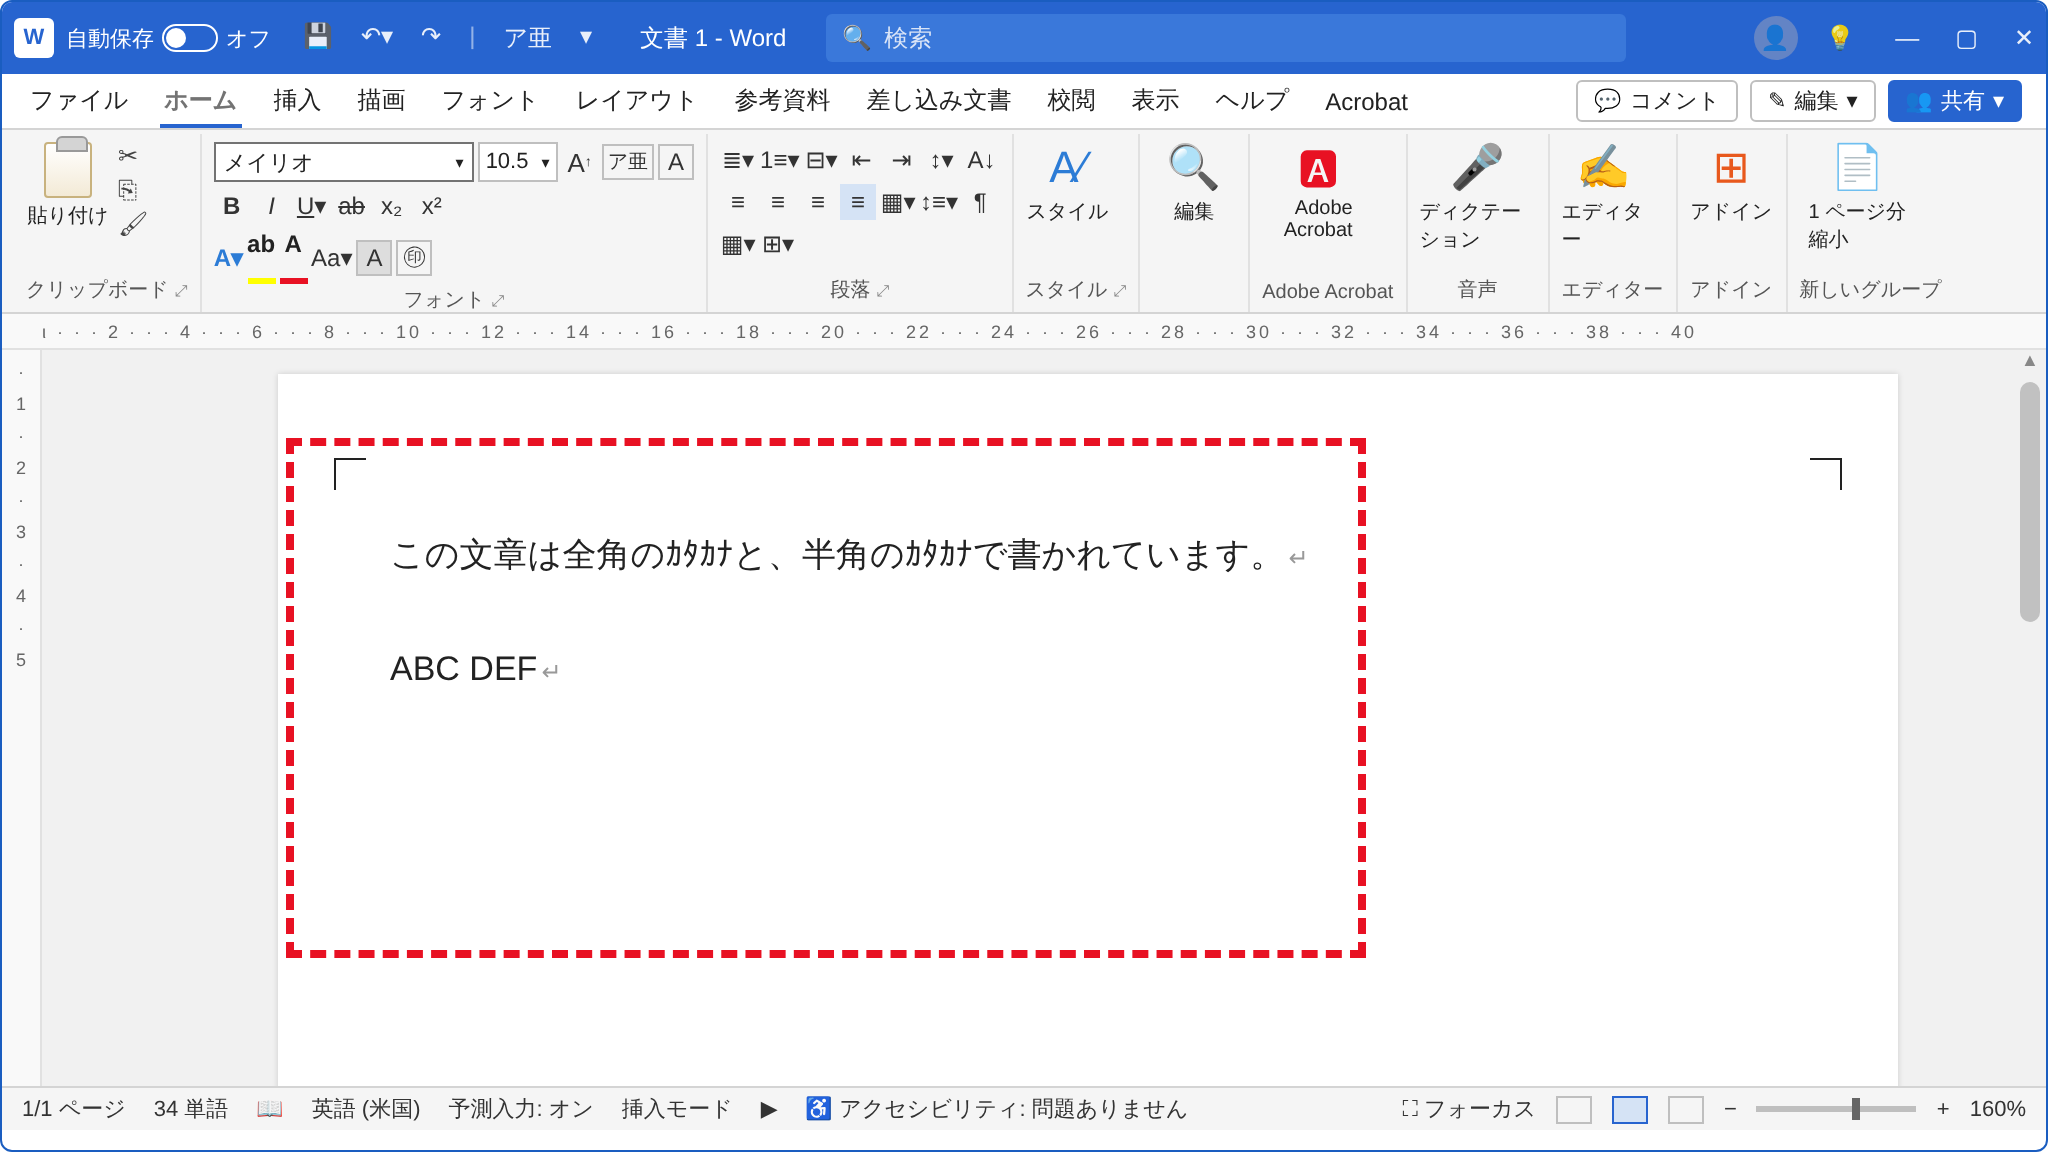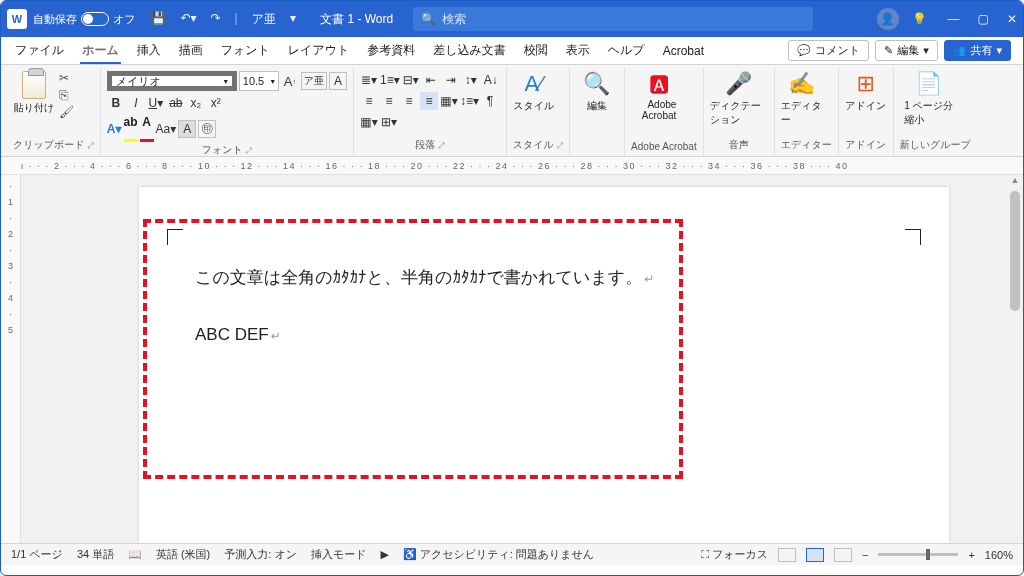--- a/index.html
+++ b/index.html
@@ -31,21 +31,21 @@
 .group-body{flex:1;display:flex;align-items:flex-start;gap:4px;padding-top:2px}
 .group-label{text-align:center;font-size:10px;color:#555;padding:1px 0 2px}
 .group-label .dlg{font-size:8px;margin-left:3px;color:#888}
 .big-btn{display:flex;flex-direction:column;align-items:center;justify-content:center;width:42px;gap:2px;font-size:10px}
 .big-btn .ico{font-size:22px}
 .clip-ico{width:24px;height:28px;border:1px solid #c8b27e;border-radius:2px;background:linear-gradient(#fff,#f3ead6);position:relative}
 .clip-ico::before{content:"";position:absolute;top:-4px;left:5px;width:14px;height:6px;border:1px solid #999;border-radius:3px 3px 0 0;background:#d4d4d4}
 .mini{display:flex;flex-direction:column;gap:3px}
 .mini span{font-size:12px;color:#444}
 .font-row{display:flex;gap:2px;align-items:center}
-.font-select{width:130px;height:20px;border:5px solid #737373;background:#fff;font-size:11px;padding:0 4px;display:flex;align-items:center;justify-content:space-between}
+.font-select{width:130px;height:20px;border:1px solid #737373;background:#fff;font-size:11px;padding:0 4px;display:flex;align-items:center;justify-content:space-between}
 .size-select{width:40px;height:20px;border:1px solid #bfbfbf;background:#fff;font-size:11px;display:flex;align-items:center;justify-content:space-between;padding:0 3px}
 .btnrow{display:flex;gap:2px;align-items:center}
 .ib{min-width:18px;height:18px;display:inline-flex;align-items:center;justify-content:center;font-size:12px;color:#333}
 .ib.box{border:1px solid #bfbfbf;padding:0 2px}
 .clr-bar{display:inline-block;width:14px;height:3px;margin-top:10px}
 .A-clr{position:relative;display:inline-flex;flex-direction:column;align-items:center;font-weight:bold;font-size:12px}
 .para-ico{font-size:11px}
 .ruler{height:18px;background:#f9f9f9;border-bottom:1px solid #e1e1e1;display:flex;align-items:center;color:#666;font-size:9px;padding-left:20px;letter-spacing:1.5px;overflow:hidden;white-space:nowrap}
 .workspace{height:368px;background:#f1f1f1;position:relative;display:flex}
 .vruler{width:20px;background:#f9f9f9;border-right:1px solid #e1e1e1;display:flex;flex-direction:column;align-items:center;color:#666;font-size:9px;padding-top:6px;gap:6px}

